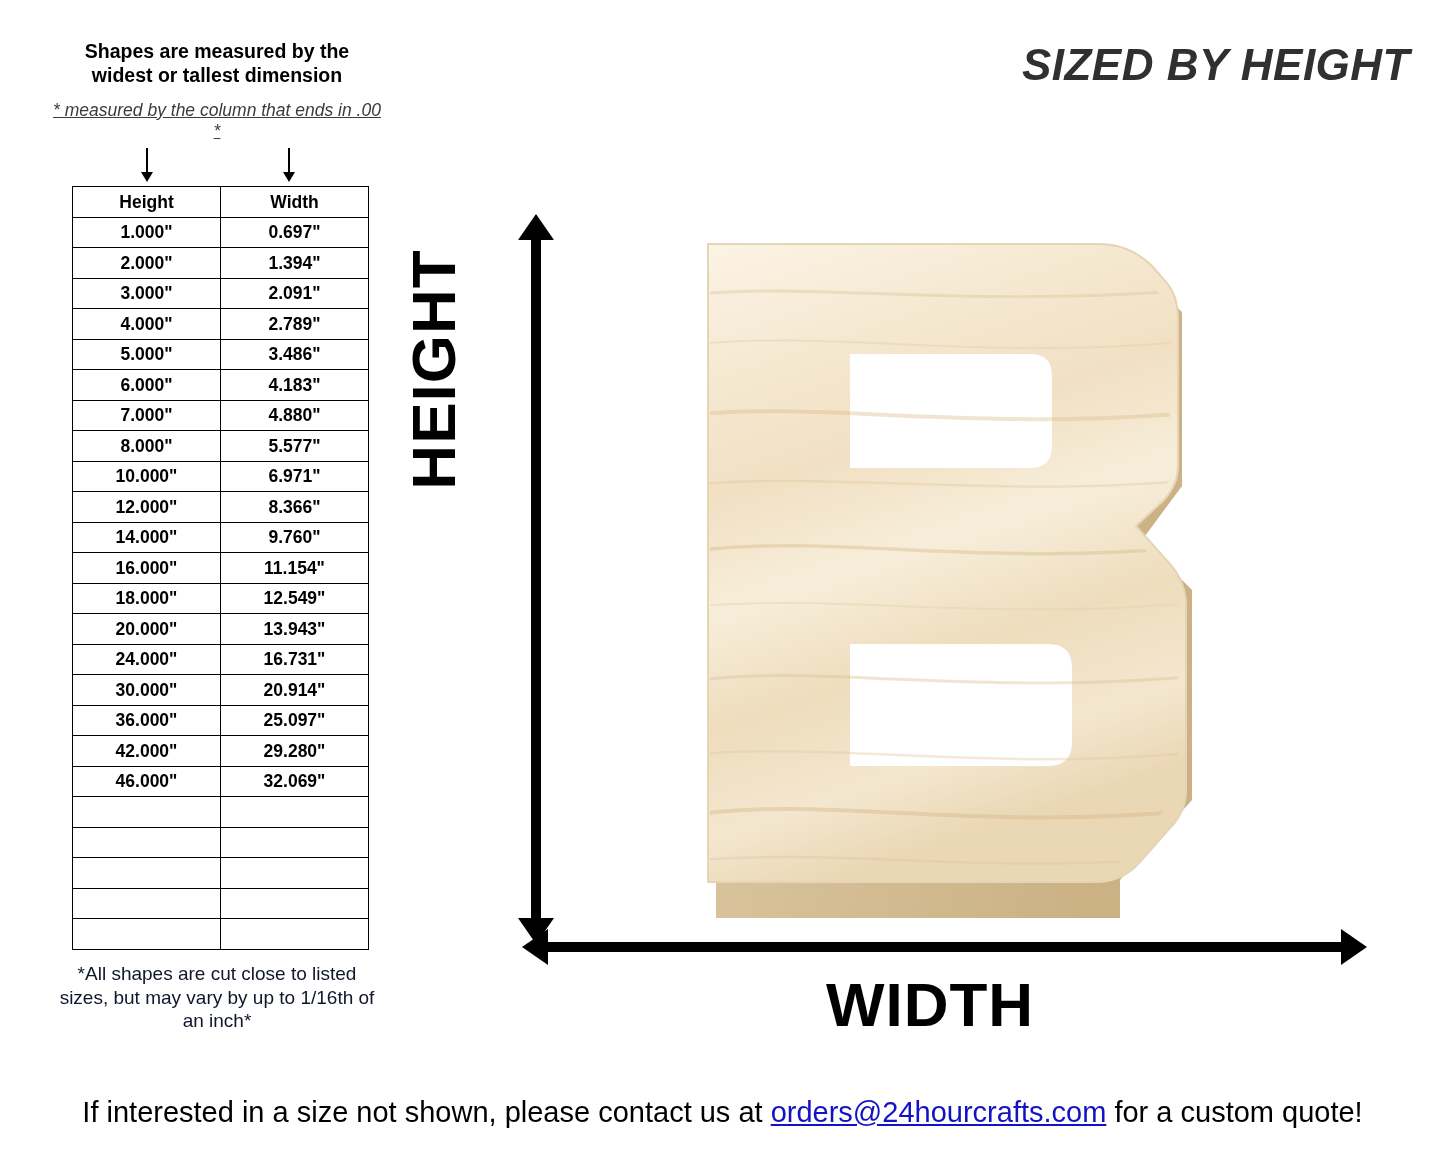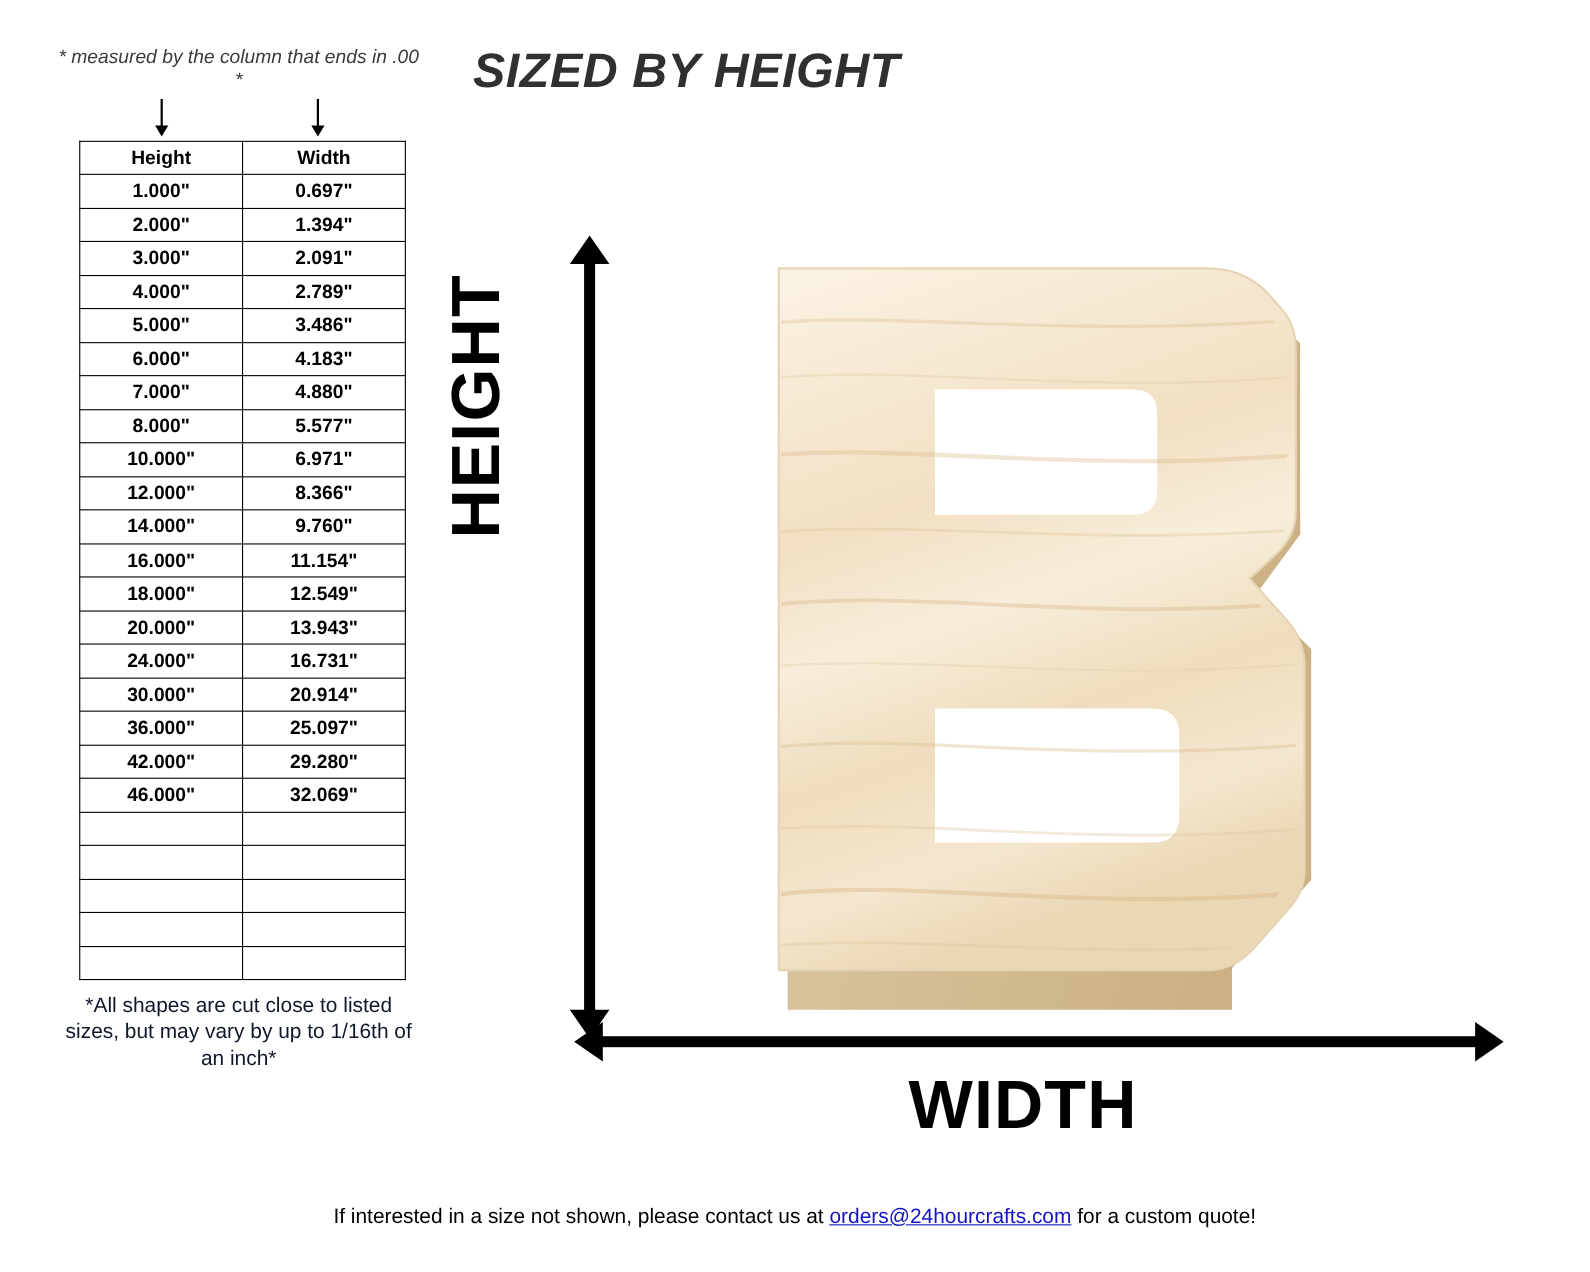--- a/index.html
+++ b/index.html
@@ -31,21 +31,22 @@
     line-height: 1.22;
     text-align: center;
     color: #000;
   }
   .note-italic {
     font-style: italic;
     font-size: 17.5px;
     line-height: 1.22;
     text-align: center;
     color: #3b3b3b;
-    margin-top: 1px;
+    margin-top: 12px;
+    text-decoration: underline;
   }
 
   #arrow-row {
     position: relative;
     height: 36px;
     margin-top: 6px;
   }
   .down-arrow {
     position: absolute;
     top: 0;
@@ -115,21 +116,21 @@
   #title {
     text-align: center;
     font-size: 92px;
     line-height: 0.98;
     letter-spacing: 1px;
     font-weight: normal;
     color: #000;
     margin-left: 30px;
   }
   #subtitle {
-    text-align: left;
+    text-align: right;
     font-size: 44px;
     font-style: italic;
     font-weight: bold;
     color: #303030;
     margin-top: 6px;
     margin-left: 30px;
     letter-spacing: 0.5px;
   }
 
   
@@ -229,33 +230,34 @@
     height: 690px;
   }
 
   
   #contact-line {
     position: absolute;
     left: 0;
     top: 1096px;
     width: 1445px;
     text-align: center;
-    font-size: 19px;
+    font-size: 29px;
     color: #000;
   }
   #contact-email {
     color: #1313c4;
     text-decoration: underline;
   }
 </style>
 </head>
 <body>
 
 <div id="left-panel">
 
+  <div class="note-bold">Shapes are measured by the widest or tallest dimension</div>
   <div class="note-italic">* measured by the column that ends in .00 *</div>
 
   <div id="arrow-row">
     <div class="down-arrow" id="arrow-height">
       <div class="shaft"></div>
         <div class="head"></div>
     </div>
     <div class="down-arrow" id="arrow-width">
       <div class="shaft"></div>
         <div class="head"></div>

